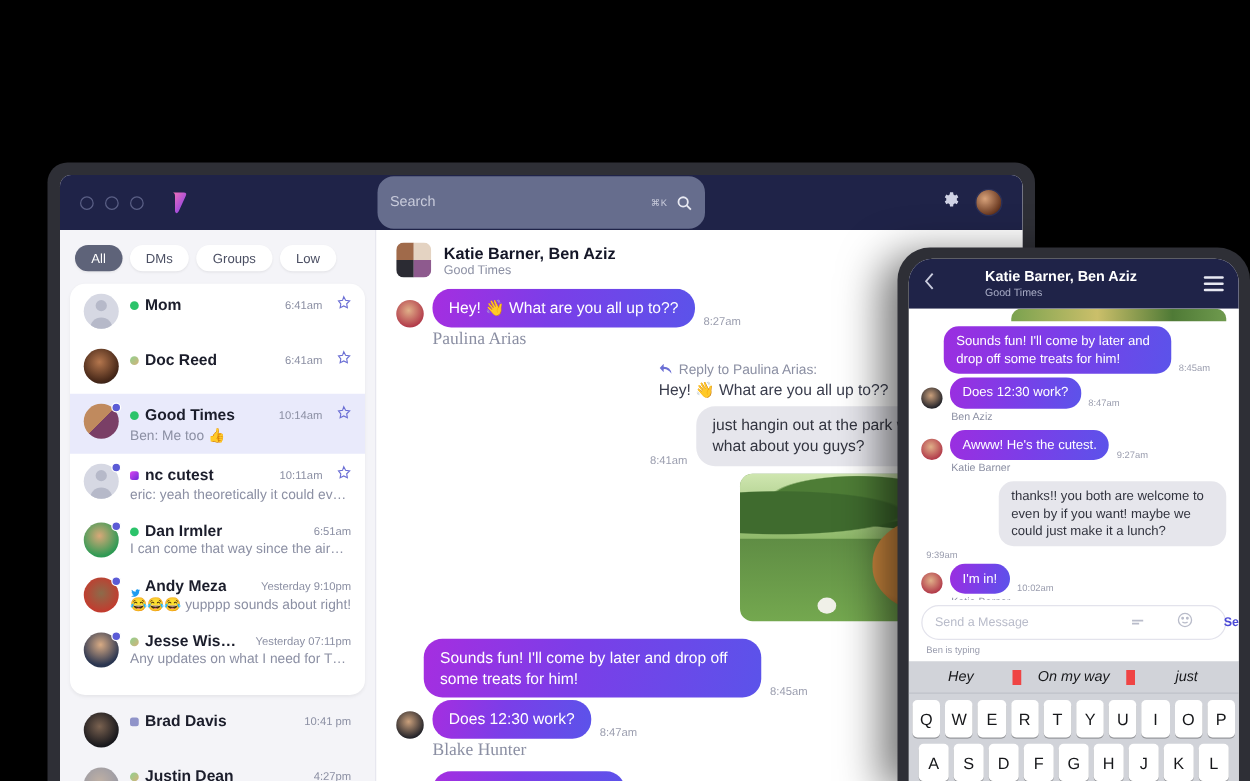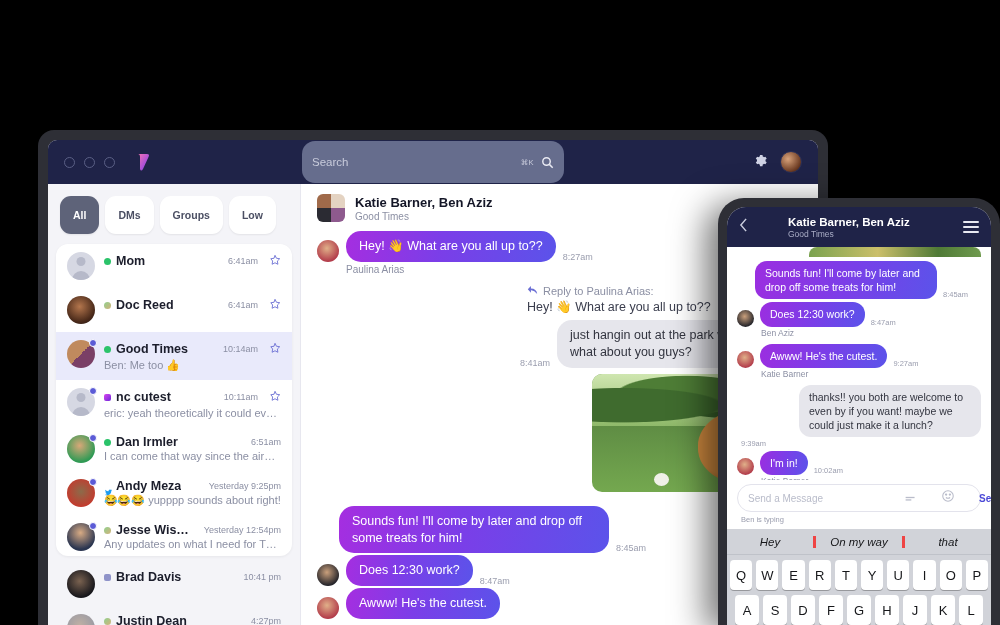--- a/index.html
+++ b/index.html
@@ -72,23 +72,23 @@
   
   #sidebar {
     width: 252px; flex: 0 0 252px;
     background: #f4f4f8;
     display: flex; flex-direction: column;
     padding: 8px 8px 0 8px;
     min-height: 0;
   }
   #filters { display: flex; gap: 6px; padding: 4px 4px 10px 4px; }
   .pill {
-    height: 38px; padding: 0 13px; border-radius: 11px;
+    height: 21px; padding: 0 13px; border-radius: 11px;
     background: #ffffff; color: #4b4f63;
-    font-size: 10.5px; font-weight: 700;
+    font-size: 10.5px; font-weight: 400;
     display: flex; align-items: center; justify-content: center;
     box-shadow: 0 1px 2px rgba(0,0,0,.07);
     white-space: nowrap;
   }
   .pill.active { background: #5e6379; color: #ffffff; }
 
   #conv-card {
     background: #ffffff; border-radius: 12px;
     flex: 1; min-height: 0; overflow: hidden;
     box-shadow: 0 1px 3px rgba(0,0,0,.06);
@@ -165,21 +165,21 @@
   .row { display: flex; align-items: flex-end; gap: 7px; margin-bottom: 2px; }
   .row.out { justify-content: flex-end; }
   .bub-av { width: 22px; height: 22px; border-radius: 50%; flex: 0 0 22px; overflow:hidden; }
   .bubble {
     max-width: 300px; padding: 7px 13px; border-radius: 15px;
     font-size: 12.5px; line-height: 1.35; color: #fff;
     background: linear-gradient(100deg, #a52ee0 0%, #7b3ee8 45%, #5b53ea 100%);
   }
   .bubble.grey { background: #e6e6ec; color: #32343f; }
   .stamp { font-size: 9px; color: #9a9dae; white-space: nowrap; }
-  .sender { font-size: 10px; color: #8b8fa3; margin: 1px 0 8px 29px; }
+  .sender { font-size: 14px; color: #8b8fa3; margin: 1px 0 8px 29px; font-family: Liberation Serif, serif; }
 
   .reply-quote { margin: 10px 0 3px 0; text-align: left; }
   .reply-to { font-size: 11px; color: #8b8fa3; display:flex; align-items:flex-start; gap:5px; }
   .reply-body { font-size: 12.5px; color: #3a3d4d; margin-top: 2px; }
 
   #photo {
     width: 210px; height: 118px; border-radius: 10px; overflow: hidden;
     margin-left: auto; margin-top: 6px; position: relative;
     background: linear-gradient(#6f9a4e 0%, #5d8a43 38%, #74a84f 100%);
   }
@@ -267,21 +267,21 @@
 
   
   #kb { background:#d1d3d9; padding: 0 0 0 0; flex: 0 0 auto; }
   #kb-sugg {
     height: 26px; display:flex; align-items:center;
     border-bottom: 1px solid #bfc2c9;
   }
   #kb-sugg div {
     flex:1; text-align:center; font-size:11.5px; color:#16171a;font-style:italic;
   }
-  #kb-sugg div + div { border-left: 3px solid #ef4444; }
+  #kb-sugg div + div { border-left: 7px solid #ef4444; }
   .kb-row { display:flex; justify-content:center; gap:4px; padding:5px 3px 0 3px; }
   .key {
     background:#fff; border-radius:4px; width:24px; height:30px;
     display:flex; align-items:center; justify-content:center;
     font-size:13px; color:#16171a;
     box-shadow: 0 1px 0 rgba(0,0,0,.28);
   }
 </style>
 </head>
 <body>
@@ -423,35 +423,35 @@
                 <div class="av-wrap">
                   <div class="av" style="background: radial-gradient(circle at 50% 45%, rgb(140, 107, 74), rgb(195, 59, 46) 72%);"></div>
                   <span class="badge-dot"></span>
                 </div>
                 <div class="conv-main">
                   <div class="conv-row1">
                     <span class="pres tw" style="background: transparent;"><svg width="9" height="9" viewBox="0 0 24 24" fill="#1d9bf0">
                         <path d="M22 5.9c-.7.3-1.5.5-2.3.6.8-.5 1.4-1.3 1.7-2.2-.8.5-1.6.8-2.5 1a4 4 0 0 0-6.8 3.6A11.3 11.3 0 0 1 3.9 4.6a4 4 0 0 0 1.2 5.3c-.6 0-1.2-.2-1.8-.5a4 4 0 0 0 3.2 3.9c-.6.2-1.2.2-1.8.1a4 4 0 0 0 3.7 2.8A8 8 0 0 1 2 17.9a11.3 11.3 0 0 0 6.1 1.8c7.4 0 11.4-6.1 11.4-11.4v-.5c.8-.6 1.5-1.3 2-2Z"></path>
                       </svg></span>
                     <span class="conv-name">Andy Meza</span>
-                    <span class="conv-time">Yesterday 9:25pm</span>
+                    <span class="conv-time">Yesterday 9:10pm</span>
                   </div>
                   <div class="conv-prev">😂😂😂 yupppp sounds about right!</div>
                 </div>
               </div>
               <div class="conv">
                 <div class="av-wrap">
                   <div class="av" style="background: radial-gradient(circle at 48% 35%, rgb(216, 171, 132), rgb(42, 53, 80) 70%);"></div>
                   <span class="badge-dot"></span>
                 </div>
                 <div class="conv-main">
                   <div class="conv-row1">
                     <span class="pres img"></span>
                     <span class="conv-name">Jesse Wisnewski</span>
-                    <span class="conv-time">Yesterday 12:54pm</span>
+                    <span class="conv-time">Yesterday 07:11pm</span>
                   </div>
                   <div class="conv-prev">Any updates on what I need for The Gen…</div>
                 </div>
               </div>
             </div>
           <div id="conv-list-tail">
               <div class="conv">
                 <div class="av-wrap">
                   <div class="av" style="background: radial-gradient(circle at 45% 40%, rgb(122, 98, 80), rgb(23, 23, 28) 70%);"></div>
                 </div>
@@ -520,20 +520,21 @@
               </div>
               <div class="row out" style="margin-top: 14px; justify-content: flex-start; padding-left: 22px;">
                 <div class="bubble" style="max-width: 270px; margin-right: 0px;">Sounds fun! I'll come by later and drop off some treats for him!</div>
                 <span class="stamp">8:45am</span>
               </div>
               <div class="row">
                 <div class="bub-av" style="background: radial-gradient(circle at 45% 38%, rgb(202, 160, 124), rgb(35, 35, 41) 72%);"></div>
                 <div class="bubble">Does 12:30 work?</div>
                 <span class="stamp">8:47am</span>
               </div>
+              <div class="sender">Blake Hunter</div>
               <div class="row">
                 <div class="bub-av" style="background: radial-gradient(circle at 45% 38%, rgb(224, 176, 137), rgb(178, 59, 74) 72%);"></div>
                 <div class="bubble">Awww! He's the cutest.</div>
               </div>
             </div>
         </div>
       </div>
     </div>
   </div>
 
@@ -618,21 +619,21 @@
           </span>
           <span id="ph-send">Send</span>
         </div>
         <div id="ph-typing">Ben is typing</div>
       </div>
 
       <div id="kb">
         <div id="kb-sugg">
             <div>Hey</div>
             <div>On my way</div>
-            <div>that</div>
+            <div>just</div>
           </div>
         <div class="kb-row" id="kb-row1">
             <div class="key">Q</div>
             <div class="key">W</div>
             <div class="key">E</div>
             <div class="key">R</div>
             <div class="key">T</div>
             <div class="key">Y</div>
             <div class="key">U</div>
             <div class="key">I</div>

